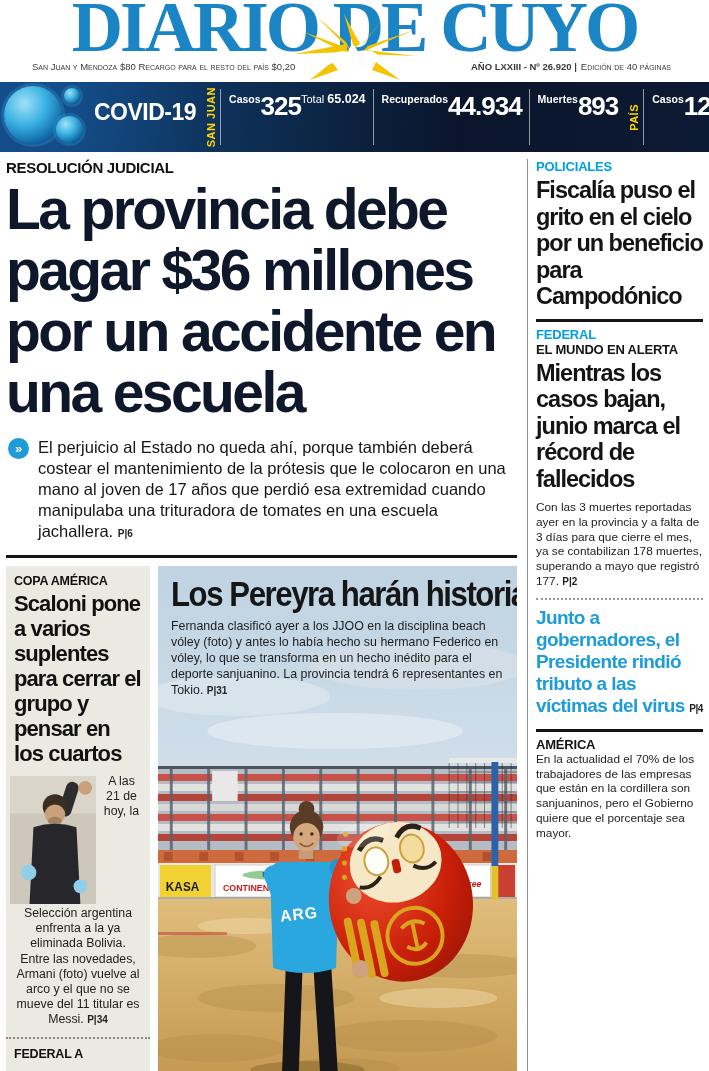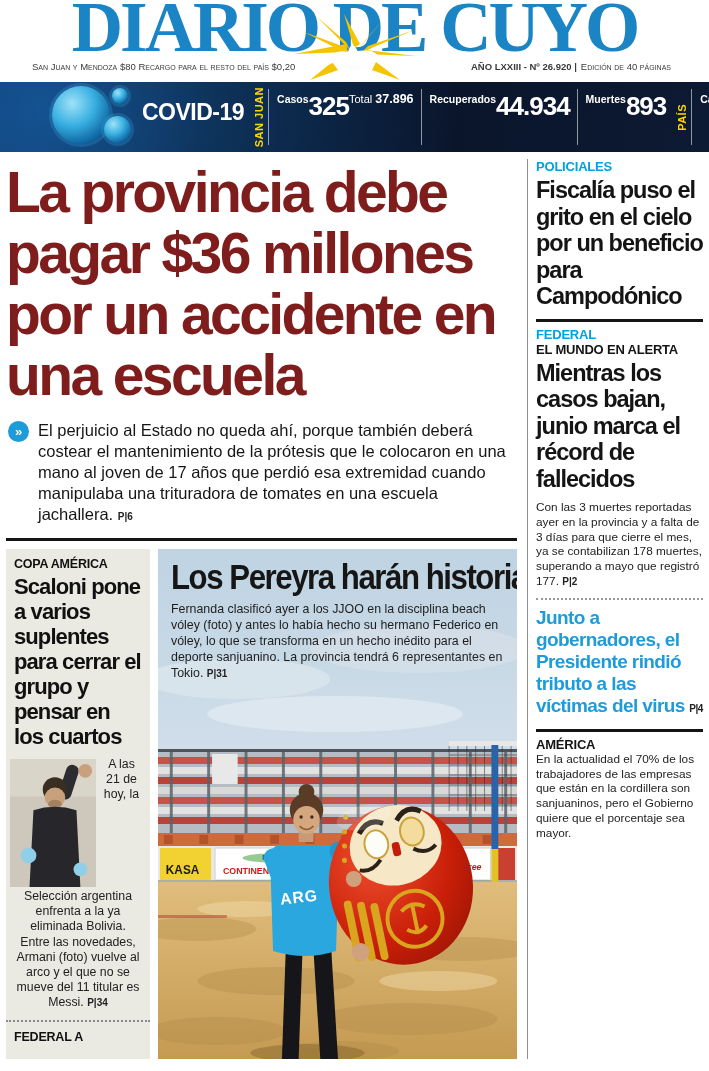--- a/index.html
+++ b/index.html
@@ -16,21 +16,21 @@
         padding:2px 38px 0 32px;font-size:9.5px;color:#3a3a3a;
         font-variant:small-caps;height:16px;}
   .tagline-right b{margin-right:4px;}
   .datebar{height:17px;background:#1e9cd9;color:#fff;font-weight:bold;
         font-size:12.5px;line-height:17px;text-align:center;letter-spacing:.2px;}
 
   
   .covidbar{height:70px;display:flex;align-items:stretch;color:#fff;position:relative;
         background:
           radial-gradient(circle at 45px 28px, rgba(28,120,205,.6), rgba(28,120,205,0) 62%),
-          linear-gradient(100deg,#0a1d40 0%,#060d1d 30%,#0a152b 62%,#0d1a33 100%); padding-left: 48px;}
+          linear-gradient(100deg,#0a1d40 0%,#060d1d 30%,#0a152b 62%,#0d1a33 100%);}
   .virus-zone{width:92px;position:relative;flex:none;}
   .virus{position:absolute;border-radius:50%;
         background:radial-gradient(circle at 35% 30%, #9fe2f7 0%, #39b0e2 40%, #0d64a0 75%, #083a61 100%);
         box-shadow:0 0 0 3px rgba(60,170,225,.25);}
   .v1{left:4px;top:4px;width:58px;height:58px;}
   .v2{left:56px;top:34px;width:27px;height:27px;}
   .v3{left:64px;top:6px;width:16px;height:16px;}
   .covid-main{display:flex;align-items:center;flex:1;padding-right:4px;}
   .covid-title{font-size:23px;font-weight:bold;letter-spacing:-.5px;margin:0 6px 10px 2px;white-space:nowrap;}
   .vlabel{writing-mode:vertical-rl;transform:rotate(180deg);color:#ffd400;font-weight:bold;
@@ -43,21 +43,21 @@
   .stat-total b{font-size:12.5px;}
 
   
   .content{display:grid;grid-template-columns:1fr 176px;column-gap:10px;
         padding:7px 6px 0 6px;height:900px;box-sizing:border-box;}
   .right-rail{border-left:1px solid #8f8f8f;padding-left:8px;}
 
   
   .kicker{font-size:15px;font-weight:bold;letter-spacing:-.3px;color:#111;}
   .headline-xl{font-size:57px;line-height:61px;font-weight:bold;letter-spacing:-2.6px;
-        margin:3px 0 12px 0;color:#7f1d1d;}
+        margin:3px 0 12px 0;color:#0f172a;}
   .deck{display:flex;gap:9px;font-size:16.5px;line-height:21px;color:#161616;
         padding:2px 4px 0 2px;}
   .deck-badge{flex:none;width:21px;height:21px;border-radius:50%;background:#1e9cd9;
         color:#fff;font-weight:bold;font-size:13px;line-height:21px;text-align:center;margin-top:1px;}
   .pref{font-size:10px;font-weight:bold;white-space:nowrap;color:#222;}
   .black-rule{border-top:3px solid #141414;margin:11px 0 8px 0;}
 
   .bottom-row{display:grid;grid-template-columns:144px 1fr;column-gap:8px;height:510px;}
 
   
@@ -122,21 +122,21 @@
       <div class="virus v1"></div>
       <div class="virus v2"></div>
       <div class="virus v3"></div>
     </div>
     <div class="covid-main">
       <div class="covid-title">COVID-19</div>
       <div class="vlabel">SAN JUAN</div>
       <div class="stat">
         <div class="stat-label">Casos</div>
         <div class="stat-big">325</div>
-        <div class="stat-total"><span>Total</span> <b>37.896</b></div>
+        <div class="stat-total"><span>Total</span> <b>65.024</b></div>
       </div>
       <div class="stat">
         <div class="stat-label">Recuperados</div>
         <div class="stat-big">44.934</div>
       </div>
       <div class="stat">
         <div class="stat-label">Muertes</div>
         <div class="stat-big">893</div>
       </div>
       <div class="vlabel">PAÍS</div>
@@ -152,20 +152,21 @@
       <div class="stat">
         <div class="stat-label">Muertes</div>
         <div class="stat-big">92.568</div>
       </div>
     </div>
   </div>
 
   <div class="content">
 
     <div class="main-col">
+      <div class="kicker">RESOLUCIÓN JUDICIAL</div>
       <h1 class="headline-xl">La provincia debe pagar $36 millones por un accidente en una escuela</h1>
       <div class="deck">
         <span class="deck-badge">»</span>
         <p style="margin:0"><span>El perjuicio al Estado no queda ahí, porque también deberá costear el mantenimiento de la prótesis que le colocaron en una mano al joven de 17 años que perdió esa extremidad cuando manipulaba una trituradora de tomates en una escuela jachallera.</span> <span class="pref">P|6</span></p>
       </div>
       <div class="black-rule"></div>
 
       <div class="bottom-row">
 
         <div class="left-rail">

